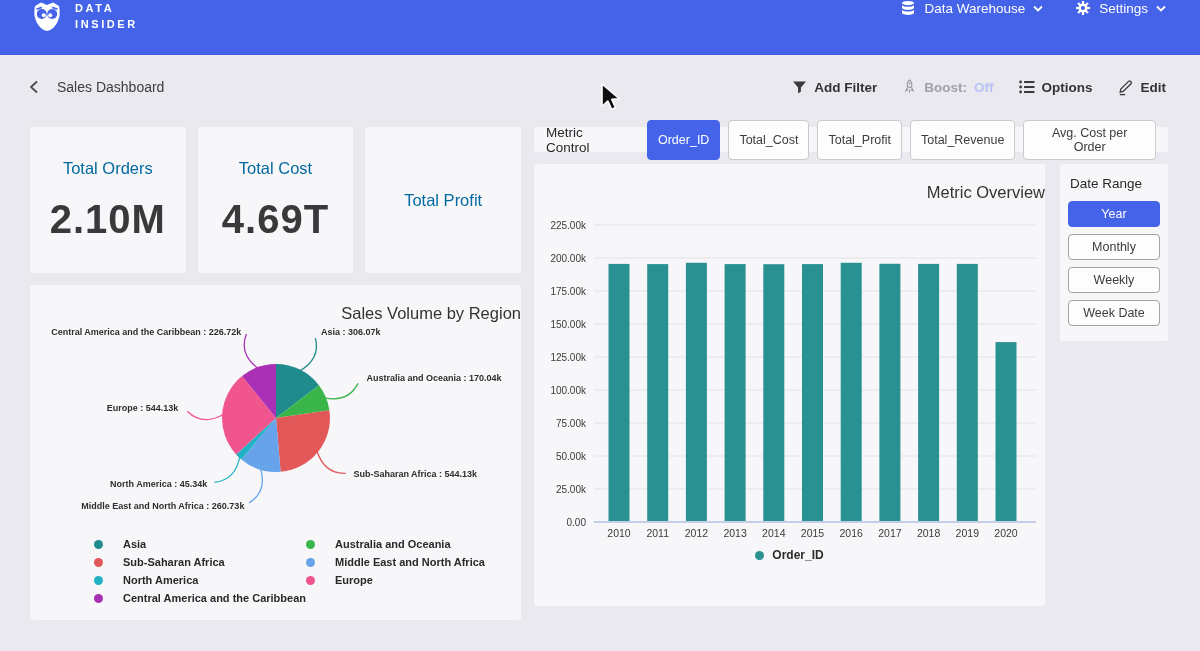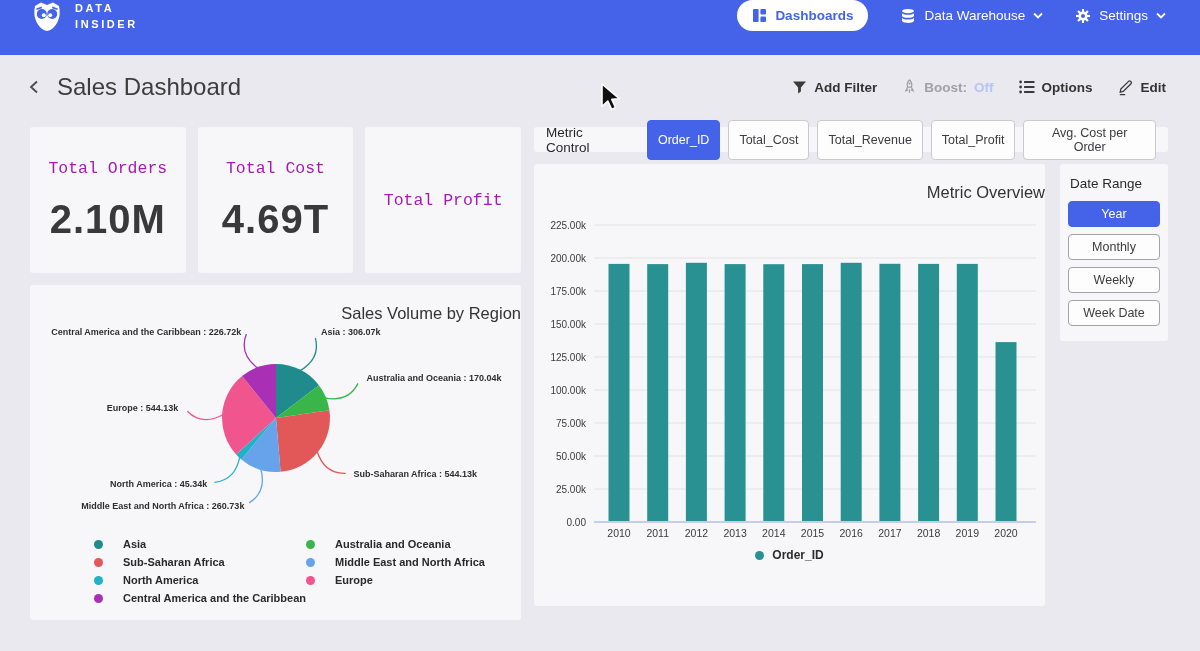--- a/index.html
+++ b/index.html
@@ -11,36 +11,36 @@
   .topnav { height:55px; background:#4463e8; display:flex; align-items:flex-start; justify-content:space-between; padding:0 34px 0 30px; }
   .brand { display:flex; align-items:center; gap:11px; }
   .brand-text { display:flex; flex-direction:column; color:#fff; font-size:11px; font-weight:bold; letter-spacing:2.6px; line-height:1.45; }
   .topnav-right { display:flex; align-items:center; gap:32px; }
   .pill { background:#fff; color:#4463e8; border:none; border-radius:17px; padding:8px 15px; display:flex; gap:8px; align-items:center; font-size:13.5px; font-weight:bold; }
   .navitem { background:none; border:none; color:#fff; font-size:13.5px; display:flex; gap:8px; align-items:center; }
 
   
   .subheader { height:64px; display:flex; align-items:center; padding:0 34px 0 26px; gap:13px; }
   .back { background:none; border:none; display:flex; align-items:center; }
-  h1 { font-size:24px; font-weight:400; color:#3d3d3f; }
+  h1 { font-size:14px; font-weight:400; color:#3d3d3f; }
   .toolbar { margin-left:auto; display:flex; gap:25px; align-items:center; }
   .tbtn { background:none; border:none; display:flex; gap:7px; align-items:center; font-size:13.5px; color:#333336; font-weight:700; }
   .boost-label { color:#a0a0a8; }
   .boost-value { color:#b6c5f4; }
 
   
   .content { display:flex; gap:13px; padding:8px 32px 0 30px; }
   .left-col { width:491px; display:flex; flex-direction:column; gap:12px; }
   .right-col { flex:1; display:flex; flex-direction:column; gap:12px; }
   .card { background:#f7f6f8; border-radius:3px; }
 
   
   .kpi-row { display:grid; grid-template-columns:repeat(3,1fr); gap:12px; height:146px; }
   .kpi { display:flex; flex-direction:column; align-items:center; justify-content:center; gap:19px; }
-  .kpi-label { font-size:16.5px; color:#a21caf;font-family:Liberation Mono, monospace; }
+  .kpi-label { font-size:16.5px; color:#0369a1; }
   .kpi-value { font-size:40px; font-weight:bold; color:#39393b; letter-spacing:1px; }
 
   
   .pie-card { height:335px; }
   .card-title { text-align:right; font-size:16.5px; font-weight:400; color:#333; padding-top:19px; }
   #pie-svg { display:block; margin-top:3px; overflow:visible; }
   .pie-label { font-size:9px; font-weight:bold; fill:#2e2e30; }
   .pie-legend { display:grid; grid-template-columns:212px auto; margin-left:64px; margin-top:2px; row-gap:6px; }
   .legend-item { display:flex; align-items:center; gap:20px; font-size:11px; font-weight:bold; color:#29292b; }
   .legend-dot { width:9px; height:9px; border-radius:50%; flex:0 0 9px; }
@@ -80,28 +80,20 @@
       <circle cx="13.8" cy="15.3" r="2" fill="#fff"></circle>
         <circle cx="20.2" cy="15.3" r="2" fill="#fff"></circle>
       <path d="M6.5 9.2 L11.8 7.4 M27.5 9.2 L22.2 7.4" stroke="#4463e8" stroke-width="1.7"></path>
     </svg>
     <div class="brand-text">
       <span>DATA</span>
       <span>INSIDER</span>
     </div>
   </div>
   <nav class="topnav-right">
-    <button class="pill">
-      <svg width="15" height="15" viewBox="0 0 15 15">
-        <rect x="1" y="1" width="5.6" height="13" rx="1" fill="#4463e8"></rect>
-        <rect x="8.4" y="1" width="5.6" height="5.4" rx="1" fill="#4463e8"></rect>
-        <rect x="8.4" y="8.6" width="5.6" height="5.4" rx="1" fill="#4463e8"></rect>
-      </svg>
-      <span>Dashboards</span>
-    </button>
     <button class="navitem">
       <svg width="16" height="16" viewBox="0 0 16 16" fill="#fff">
         <ellipse cx="8" cy="3.1" rx="6" ry="2.1"></ellipse>
         <path d="M2 5.2c1.2 1 3.4 1.5 6 1.5s4.8-.5 6-1.5v2.5c0 1.2-2.7 2.1-6 2.1s-6-.9-6-2.1Z"></path>
         <path d="M2 10.1c1.2 1 3.4 1.5 6 1.5s4.8-.5 6-1.5v2.7c0 1.2-2.7 2.1-6 2.1s-6-.9-6-2.1Z"></path>
       </svg>
       <span>Data Warehouse</span>
       <svg width="10" height="7" viewBox="0 0 10 7">
         <polyline points="1,1.5 5,5.5 9,1.5" fill="none" stroke="#fff" stroke-width="1.8"></polyline>
       </svg>
@@ -244,22 +236,22 @@
         </div>
     </div>
   </div>
 
   <div class="right-col">
     <div class="card metric-bar">
       <span class="mc-label">Metric Control</span>
       <div id="metric-buttons" style="display:flex;gap:8px;">
           <button class="chip selected">Order_ID</button>
           <button class="chip">Total_Cost</button>
+          <button class="chip">Total_Profit</button>
           <button class="chip">Total_Revenue</button>
-          <button class="chip">Total_Profit</button>
           <button class="chip">Avg. Cost per Order</button>
         </div>
     </div>
 
     <div class="right-row">
       <div class="card bar-card">
         <div class="card-title">Metric Overview</div>
         <svg id="bar-svg" width="511" height="332">
             <text x="52" y="313.5" text-anchor="end" class="tick">0.00</text>
             <line x1="60" x2="502" y1="277" y2="277" stroke="#e3e2e6" stroke-width="1"></line>

